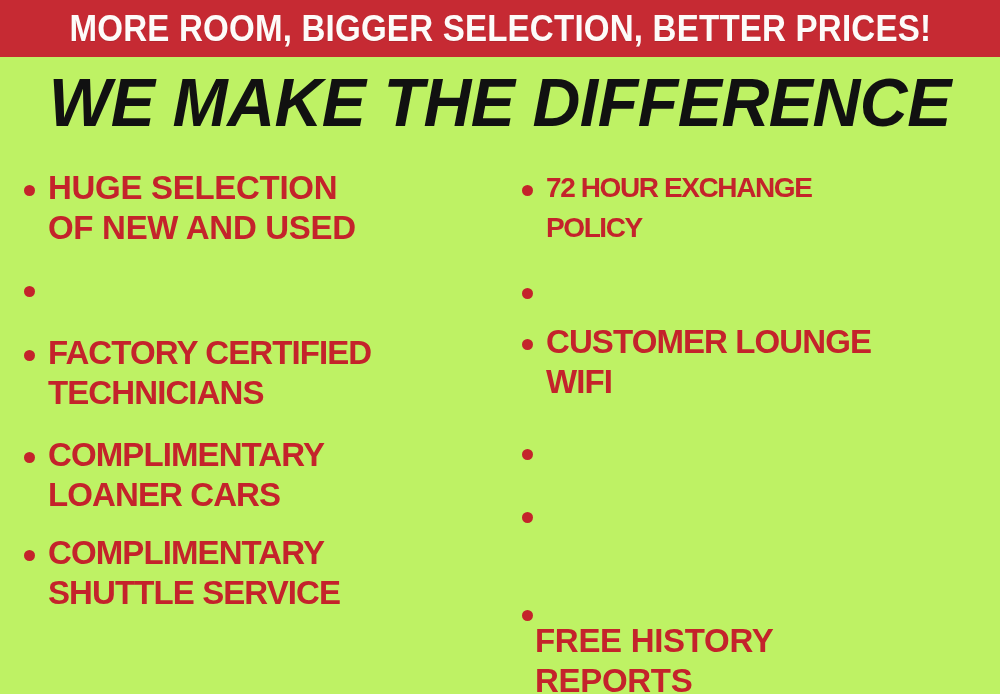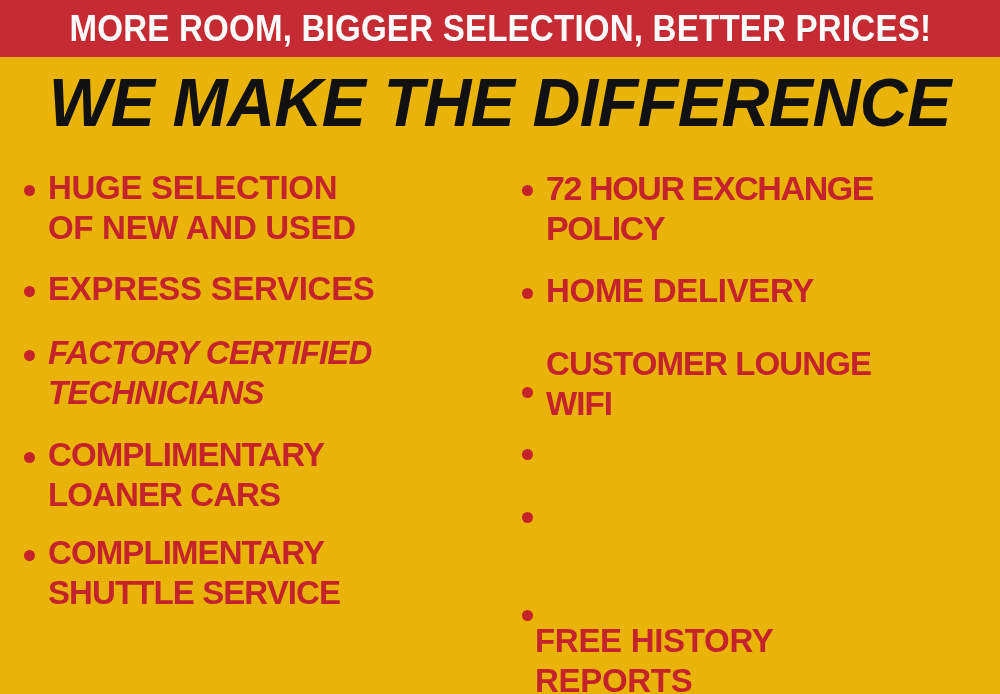--- a/index.html
+++ b/index.html
@@ -117,41 +117,41 @@
     font-size: 33px;
     line-height: 40px;
     letter-spacing: -0.3px;
     white-space: pre-line;
   }
   .bullet-label.tight {
     letter-spacing: -0.9px;
   }
   .bullet-label.vtight {
     letter-spacing: -1.4px;
-    font-size: 34px;
+    font-size: 28px;
   }
 
   
   .pos-l0 { top: 8px; }
   .pos-l1 { top: 109px; }
   .pos-l2 { top: 173px; }
   .pos-l3 { top: 275px; }
   .pos-l4 { top: 373px; }
 
   .pos-r0 { top: 8px; }
   .pos-r1 { top: 111px; }
-  .pos-r2 { top: 184px; align-items: center; }
+  .pos-r2 { top: 162px; }
   .pos-r3 { top: 272px; }
   .pos-r4 { top: 335px; }
   .pos-r5 { top: 433px; flex-direction: column; }
 </style>
 </head>
 <body>
 
-<div id="poster" style="background: #eab308;">
+<div id="poster" style="background: #bef264;">
 
   <div id="banner" style="background: rgb(198, 42, 51);">
     <span id="banner-text" style="color: rgb(253, 251, 249);">MORE ROOM, BIGGER SELECTION, BETTER PRICES!</span>
   </div>
 
   <div id="headline">
     <span id="headline-text" style="color: rgb(17, 17, 17);">WE MAKE THE DIFFERENCE</span>
   </div>
 
   <div id="columns">
@@ -159,26 +159,25 @@
     <div class="column" id="column-left">
 
       <div class="bullet-item pos-l0">
         <span class="bullet-dot" style="background: rgb(196, 35, 43);"></span>
         <span class="bullet-label" style="color: rgb(196, 35, 43);">HUGE SELECTION
 OF NEW AND USED</span>
       </div>
 
       <div class="bullet-item pos-l1">
         <span class="bullet-dot" style="background: rgb(196, 35, 43);"></span>
-        <span class="bullet-label" style="color: rgb(196, 35, 43);">EXPRESS SERVICES</span>
       </div>
 
       <div class="bullet-item pos-l2">
         <span class="bullet-dot" style="background: rgb(196, 35, 43);"></span>
-        <span class="bullet-label tight" style="color: rgb(196, 35, 43); font-style: italic;">FACTORY CERTIFIED
+        <span class="bullet-label tight" style="color: rgb(196, 35, 43);">FACTORY CERTIFIED
 TECHNICIANS</span>
       </div>
 
       <div class="bullet-item pos-l3">
         <span class="bullet-dot" style="background: rgb(196, 35, 43);"></span>
         <span class="bullet-label tight" style="color: rgb(196, 35, 43);">COMPLIMENTARY
 LOANER CARS</span>
       </div>
 
       <div class="bullet-item pos-l4">
@@ -192,21 +191,20 @@
     <div class="column" id="column-right">
 
       <div class="bullet-item pos-r0">
         <span class="bullet-dot" style="background: rgb(196, 35, 43);"></span>
         <span class="bullet-label vtight" style="color: rgb(196, 35, 43);">72 HOUR EXCHANGE
 POLICY</span>
       </div>
 
       <div class="bullet-item pos-r1">
         <span class="bullet-dot" style="background: rgb(196, 35, 43);"></span>
-        <span class="bullet-label" style="color: rgb(196, 35, 43);">HOME DELIVERY</span>
       </div>
 
       <div class="bullet-item pos-r2">
         <span class="bullet-dot" style="background: rgb(196, 35, 43);"></span>
         <span class="bullet-label tight" style="color: rgb(196, 35, 43);">CUSTOMER LOUNGE
 WIFI</span>
       </div>
 
       <div class="bullet-item pos-r3">
         <span class="bullet-dot" style="background: rgb(196, 35, 43);"></span>

